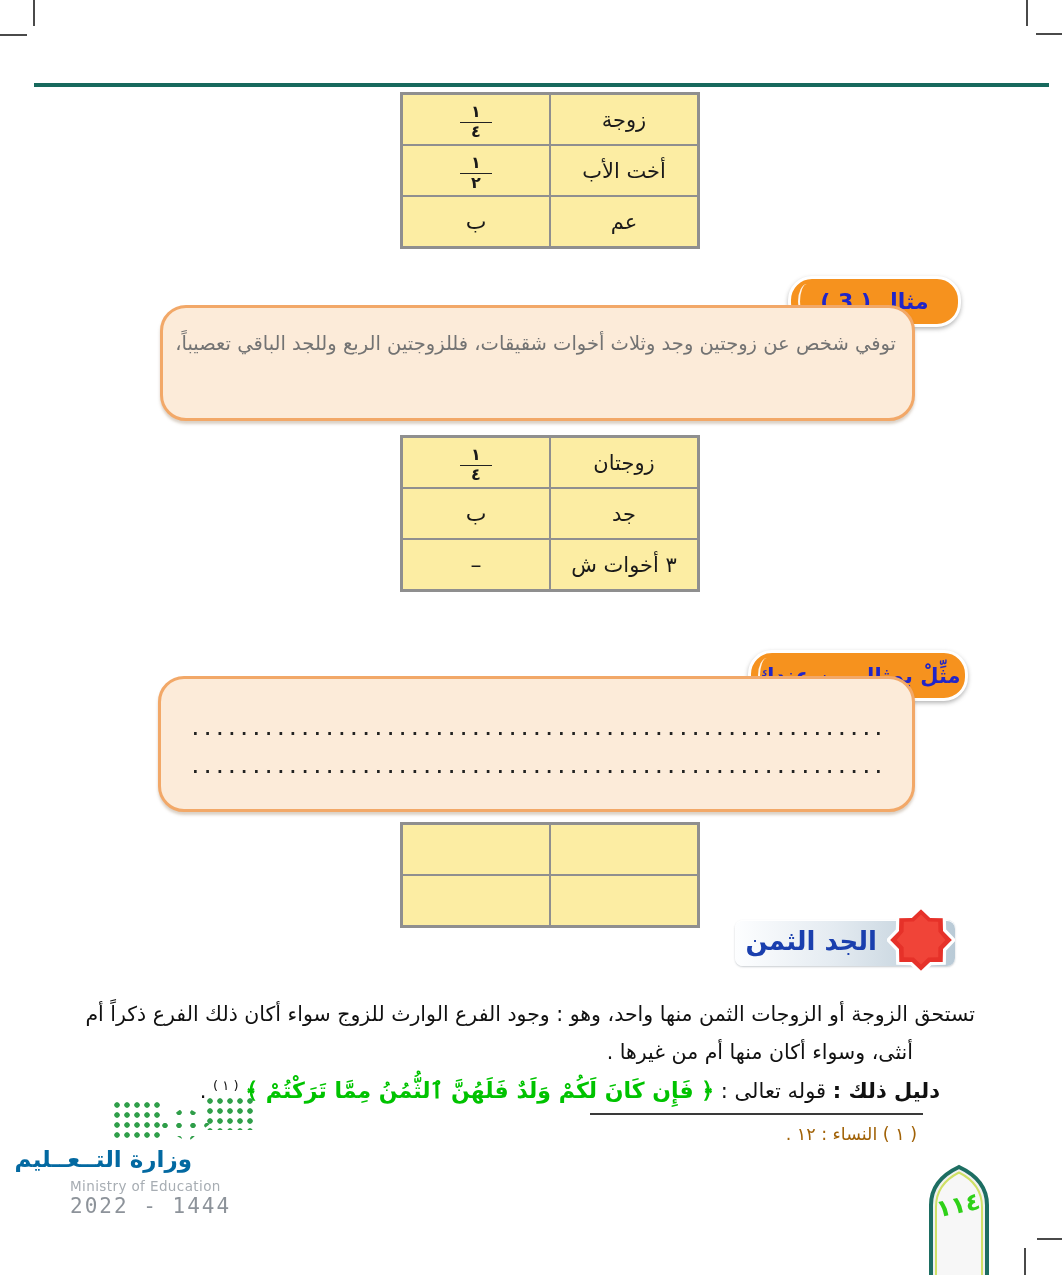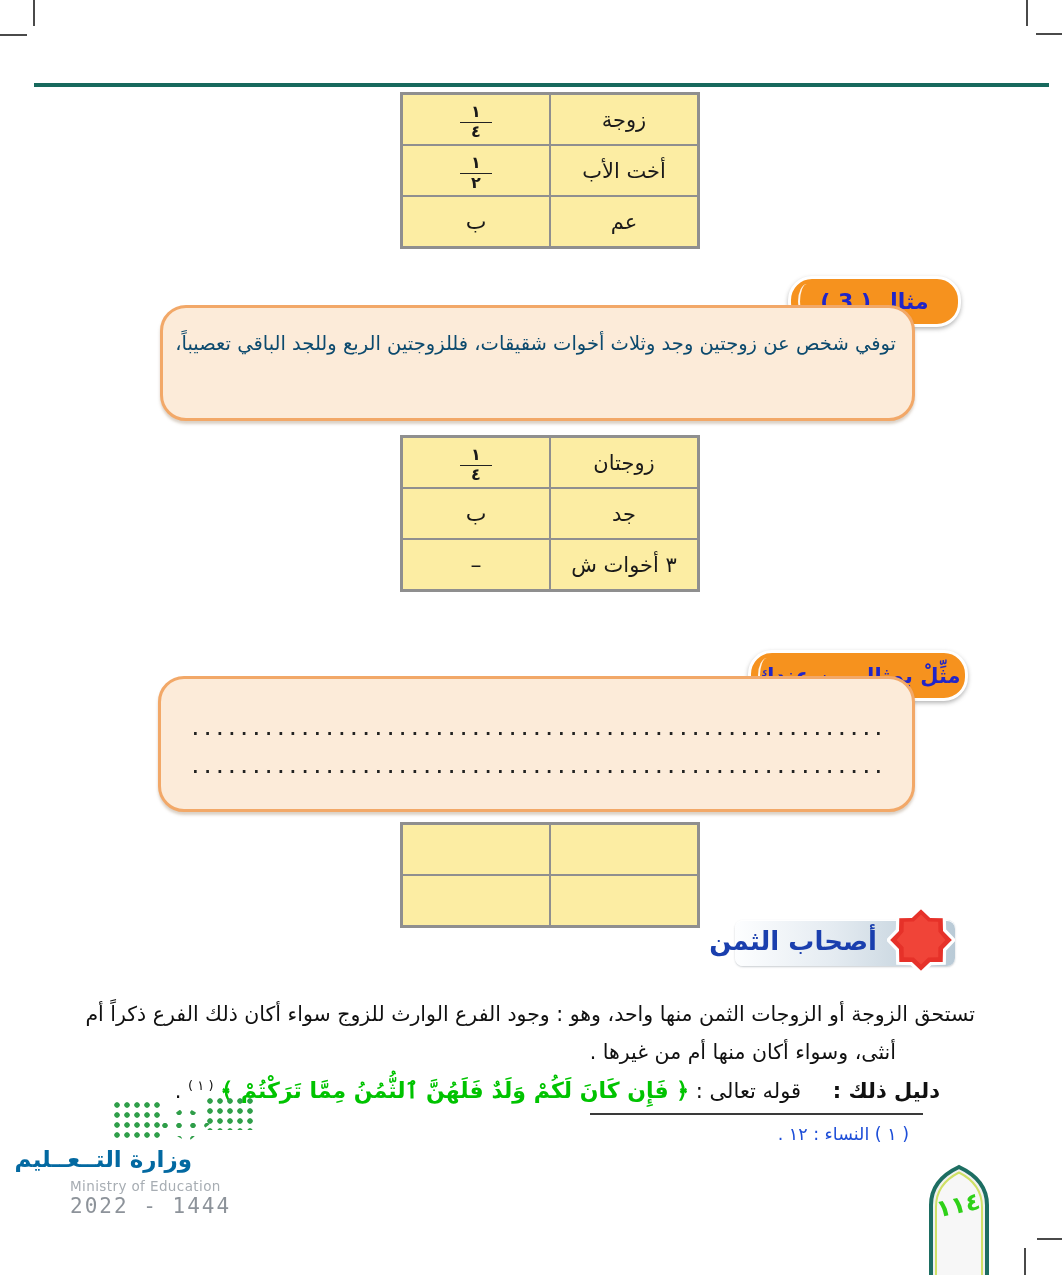--- a/index.html
+++ b/index.html
@@ -38,44 +38,44 @@
      display:flex;align-items:center;justify-content:center;direction:rtl;}
   .badge::before{content:"";position:absolute;left:7px;top:5px;bottom:5px;width:16px;
      border-left:2.5px solid rgba(255,255,255,.9);border-radius:50%;}
   .badge1{left:788px;top:276px;width:167px;height:45px;font-size:22px;}
   .badge2{left:748px;top:650px;width:214px;height:45px;font-size:21px;}
   
   .peach{position:absolute;background:#fcebd9;border:3px solid #f2a868;border-radius:26px;
      box-shadow:0 3px 3px rgba(150,120,90,.35);}
   .ex-box{left:160px;top:305px;width:749px;height:110px;}
   .ans-box{left:158px;top:676px;width:751px;height:130px;}
-  .ex-line{position:absolute;white-space:nowrap;direction:rtl;font-size:19.5px;color:#0c4a6e;}
+  .ex-line{position:absolute;white-space:nowrap;direction:rtl;font-size:19.5px;color:#737373;}
   .ex-l1{top:24px;right:16px;}
   .ex-l2{top:62px;right:292px;}
   .dots{position:absolute;left:0;right:0;margin:0 auto;width:688px;overflow:hidden;
      white-space:nowrap;font-size:15px;font-weight:bold;letter-spacing:6.5px;color:#222;direction:ltr;text-align:left;}
   .dots1{top:42px;}
   .dots2{top:80px;}
   
   .sec-bar{position:absolute;left:735px;top:920px;width:220px;height:46px;border-radius:8px;
      background:linear-gradient(to left,#b9cad6,#e4ebf1 55%,#fdfeff);
      box-shadow:inset 0 1px 0 #ffffff,0 1px 2px rgba(120,130,140,.4);}
   .sec-title{position:absolute;right:78px;top:6px;font-size:26px;font-weight:bold;color:#1a3fae;
      white-space:nowrap;direction:rtl;}
   .sec-star{position:absolute;right:0px;top:-14px;width:68px;height:68px;}
   
   .p-line{position:absolute;white-space:nowrap;direction:rtl;font-size:20.5px;color:#111;}
   .p-l1{right:87px;top:1002px;}
-  .p-l2{right:166px;top:1040px;}
+  .p-l2{right:149px;top:1040px;}
   .evidence{position:absolute;right:122px;top:1078px;white-space:nowrap;direction:rtl;font-size:21px;color:#111;}
-  .evidence .bold{font-weight:bold;margin-left:25px;}
+  .evidence .bold{font-weight:bold;}
   .verse{color:#00c300;font-weight:bold;font-size:22px;}
   .fn-mark{font-size:13px;vertical-align:super;}
   .fn-rule{position:absolute;left:590px;top:1113px;width:333px;height:2px;background:#3a3a3a;}
-  .footnote{position:absolute;right:153px;top:1124px;direction:rtl;font-size:17.5px;color:#1d4ed8;}
+  .footnote{position:absolute;right:145px;top:1124px;direction:rtl;font-size:17.5px;color:#a16207;}
   
   .dotpad{position:absolute;background-image:radial-gradient(#2f9e49 2.4px,transparent 3.1px);
      background-size:10px 10px;}
   .dp1{left:112px;top:1100px;width:52px;height:38px;}
   .dp2{left:205px;top:1096px;width:52px;height:34px;}
   .dp3{left:158px;top:1106px;width:54px;height:36px;background-size:14px 13px;
      clip-path:polygon(0 55%,50% 0,100% 45%,55% 100%);}
   .logo-ar{position:absolute;left:70px;top:1146px;width:122px;color:#0369a1;font-size:23px;
      font-weight:bold;direction:rtl;text-align:left;white-space:nowrap;}
   .logo-en{position:absolute;left:70px;top:1178px;color:#a7adb3;font-size:13.5px;letter-spacing:.4px;}
@@ -170,21 +170,21 @@
       <td></td>
     </tr>
     <tr>
       <td></td>
       <td></td>
     </tr>
   </tbody>
     </table>
 
   <div class="sec-bar">
-    <div class="sec-title">أصحاب الثمن</div>
+    <div class="sec-title">الجد الثمن</div>
     <svg class="sec-star" viewBox="0 0 64 64">
       <polygon points="32,1 41.2,9.8 53.9,10.1 54.2,22.8 63,32 54.2,41.2 53.9,53.9 41.2,54.2 32,63 22.8,54.2 10.1,53.9 9.8,41.2 1,32 9.8,22.8 10.1,10.1 22.8,9.8" fill="#e63129" stroke="#ffffff" stroke-width="3"></polygon>
       <polygon points="32,8 38.8,14.6 48.2,14.8 48.4,24.2 55,32 48.4,38.8 48.2,48.2 38.8,48.4 32,55 25.2,48.4 15.8,48.2 15.6,38.8 9,32 15.6,24.2 15.8,14.8 25.2,14.6" fill="#f04438" stroke="none"></polygon>
     </svg>
   </div>
 
   <div class="p-line p-l1">تستحق الزوجة أو الزوجات الثمن منها واحد، وهو : وجود الفرع الوارث للزوج سواء أكان ذلك الفرع ذكراً أم</div>
   <div class="p-line p-l2">أنثى، وسواء أكان منها أم من غيرها .</div>
 
   <div class="evidence">

